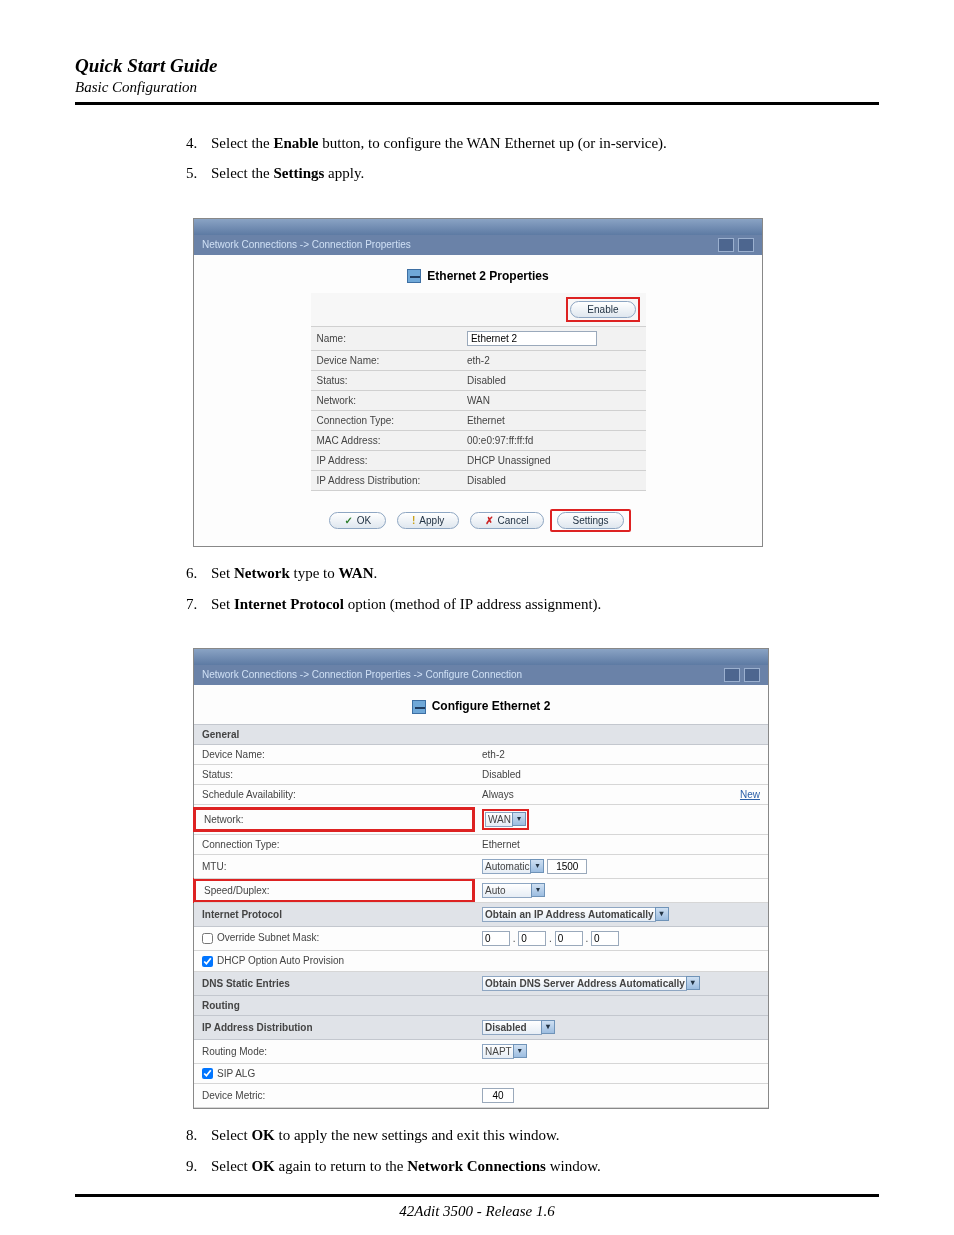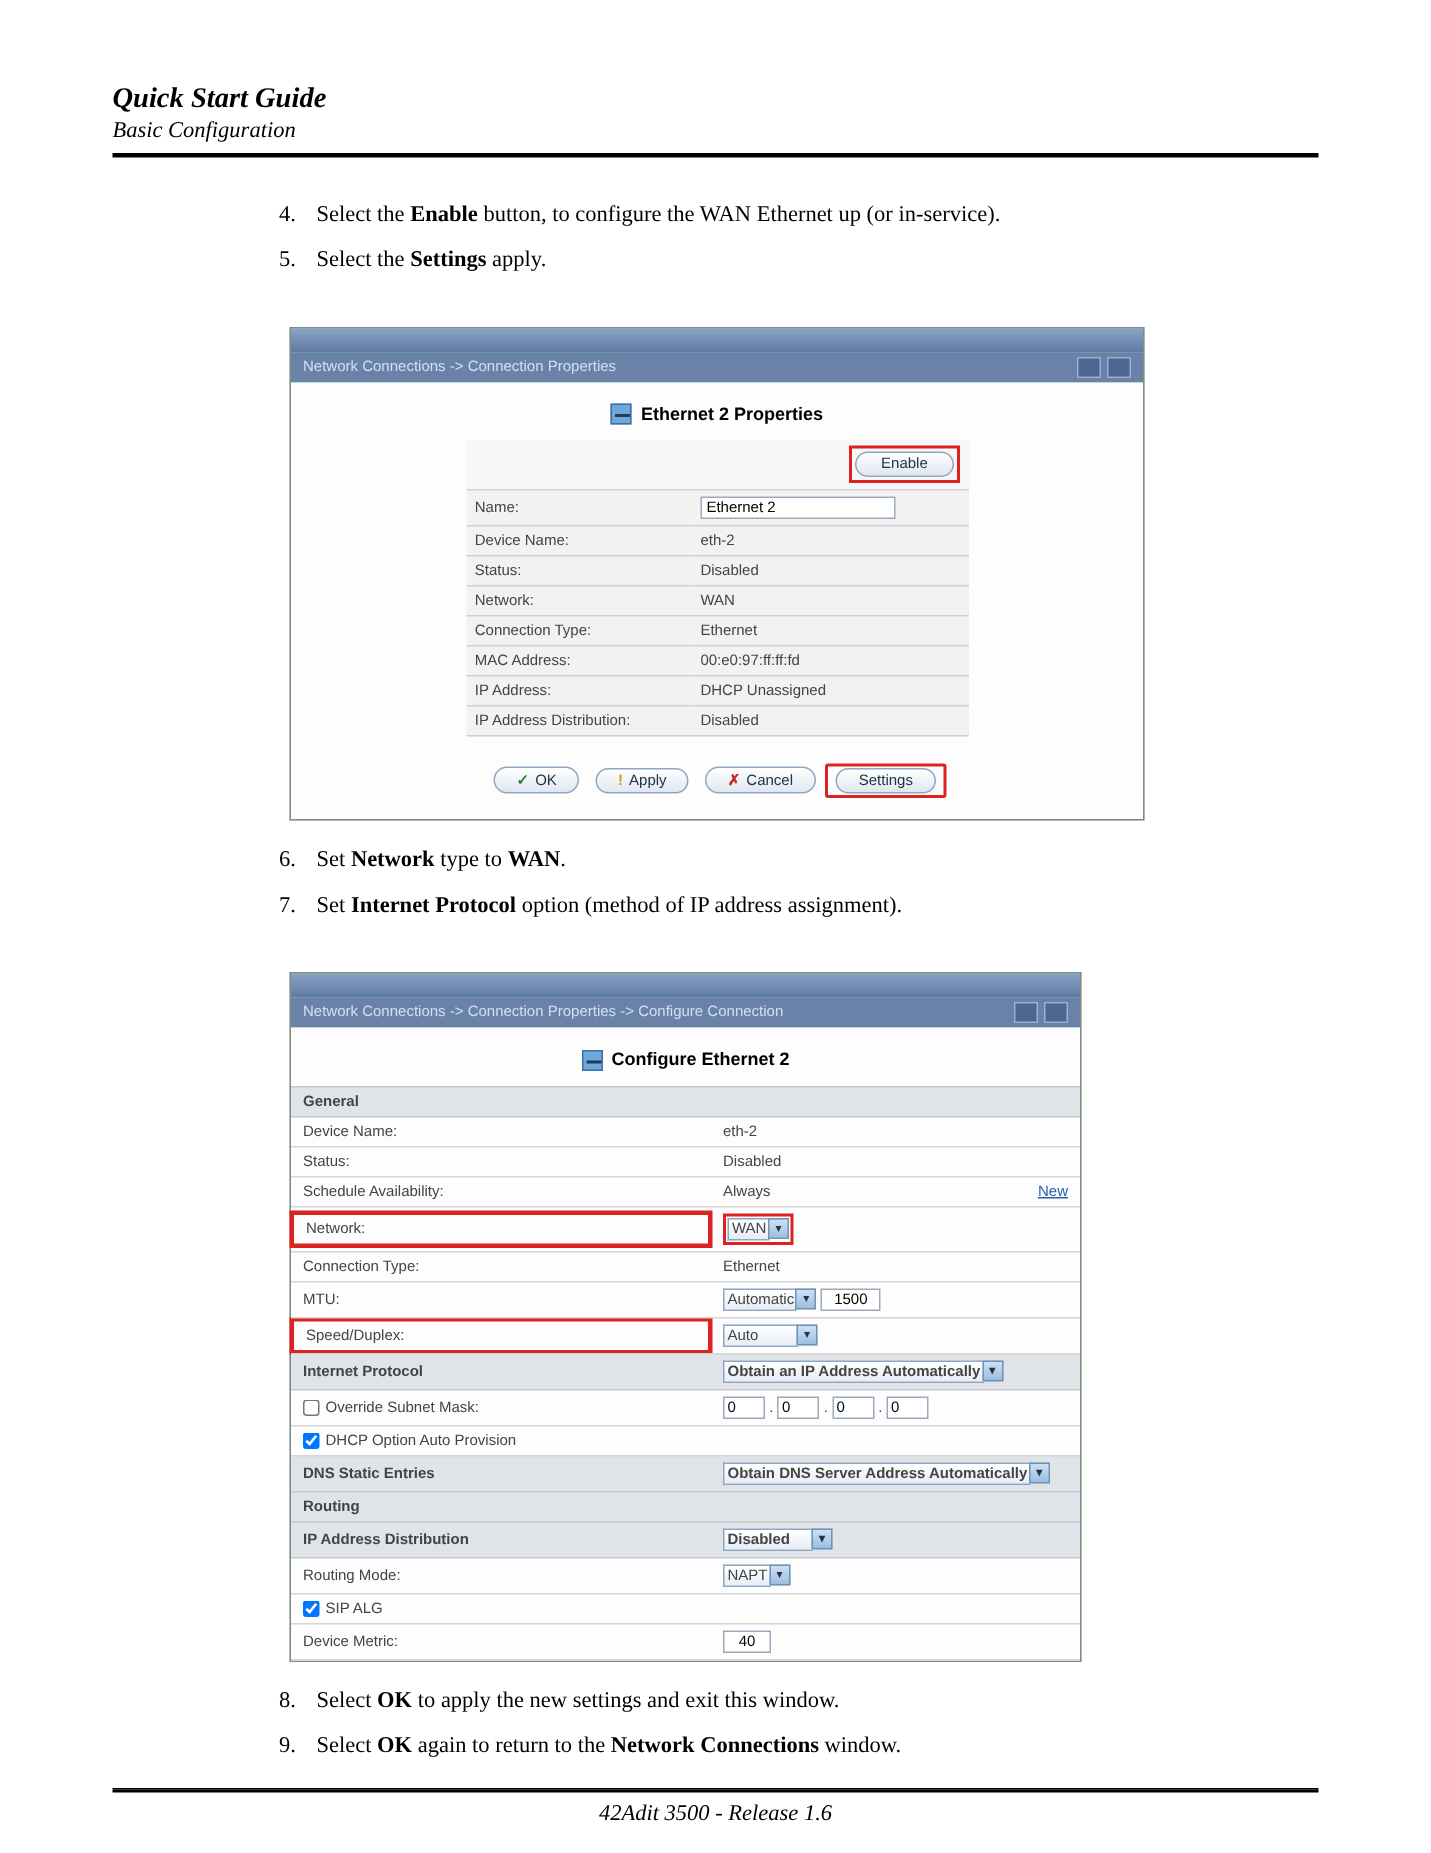--- a/index.html
+++ b/index.html
@@ -18,21 +18,21 @@
   .header-rules { margin-top: 6px; border-top: 2px solid #000; height:3px; border-bottom:1px solid #000; margin-bottom: 28px;}
   .footer-rules { margin-top: 18px; border-top: 1px solid #000; height:3px; border-bottom:2px solid #000; margin-bottom:6px;}
   .footer-row   { display:flex; justify-content:center; font-style: italic; font-size:15px;}
 
   ol.instructions { list-style: decimal; padding-left: 126px; }
   ol.instructions > li { padding-left: 10px; margin-bottom: 10px; line-height: 1.35; }
   ol.instructions b { font-weight: bold; }
 
   
   .shot { margin: 10px 0 16px 118px; font-family: Verdana, Arial, sans-serif; font-size: 10px; color:#333; }
-  .shot-outer { border:1px solid #888; background:#86efac;margin-top:34px; }
+  .shot-outer { border:1px solid #888; background:#bef264;margin-top:34px; }
   .shot-titlebar {
     background: linear-gradient(#8aa3c4,#5d7aa3);
     height:16px;
   }
   .shot-breadcrumb {
     background:#6a82a8; color:#cfe0f5; padding:3px 8px; font-size:10px;
     display:flex; align-items:center; justify-content:space-between;
   }
   .shot-breadcrumb .ticon { display:flex; gap:4px; }
   .shot-breadcrumb .tbox { width:16px; height:14px; background:#4d668f; border:1px solid #9bb0cf;}
@@ -55,21 +55,21 @@
   }
   .nameinput { width:130px; font-size:10px; padding:1px 3px; border:1px solid #9aa9bb; background:#fff;}
   .btn-row { text-align:center; margin-top:18px; }
   .btn-row .pill-btn { margin:0 4px; padding:2px 14px;}
   .btn-row .settings-wrap { display:inline-block; border:2px solid #d22; padding:1px 1px; border-radius:2px;}
   .tick { color:#2a7d2a; font-weight:bold;}
   .ex   { color:#c22; font-weight:bold;}
   .bulb { color:#caa21a; font-weight:bold;}
 
   
-  .shot2 { width:528px; }
+  .shot2 { width:576px; }
   .cfg-table { width:100%; border-collapse:collapse; font-size:10px; color:#444;}
   .cfg-table td { padding:4px 8px; border-bottom:1px solid #d6d6d6; vertical-align:middle;}
   .cfg-table td:first-child { width:280px; }
   .cfg-table .section td { background:#e0e3e8; font-weight:bold; border-top:1px solid #c3c7ce; border-bottom:1px solid #c3c7ce;}
   .red-outline-cell { padding:0 !important;}
   .red-inner { padding:4px 8px; }
   .sel { font-size:10px; padding:1px 2px; border:1px solid #8ea6c2; background:linear-gradient(#fff,#e6edf5);}
   .sel-arrow { display:inline-block; width:14px; height:14px; background:linear-gradient(#cfe0f2,#9cbde0); border:1px solid #6f93b8; text-align:center; line-height:12px; font-size:8px; color:#234; vertical-align:middle; margin-left:-1px;}
   .smallinput { width:40px; font-size:10px; padding:1px 3px; border:1px solid #9aa9bb; background:#fff; text-align:center;}
   .octet { width:28px; font-size:10px; padding:1px 2px; border:1px solid #9aa9bb; background:#fff; text-align:left;}

